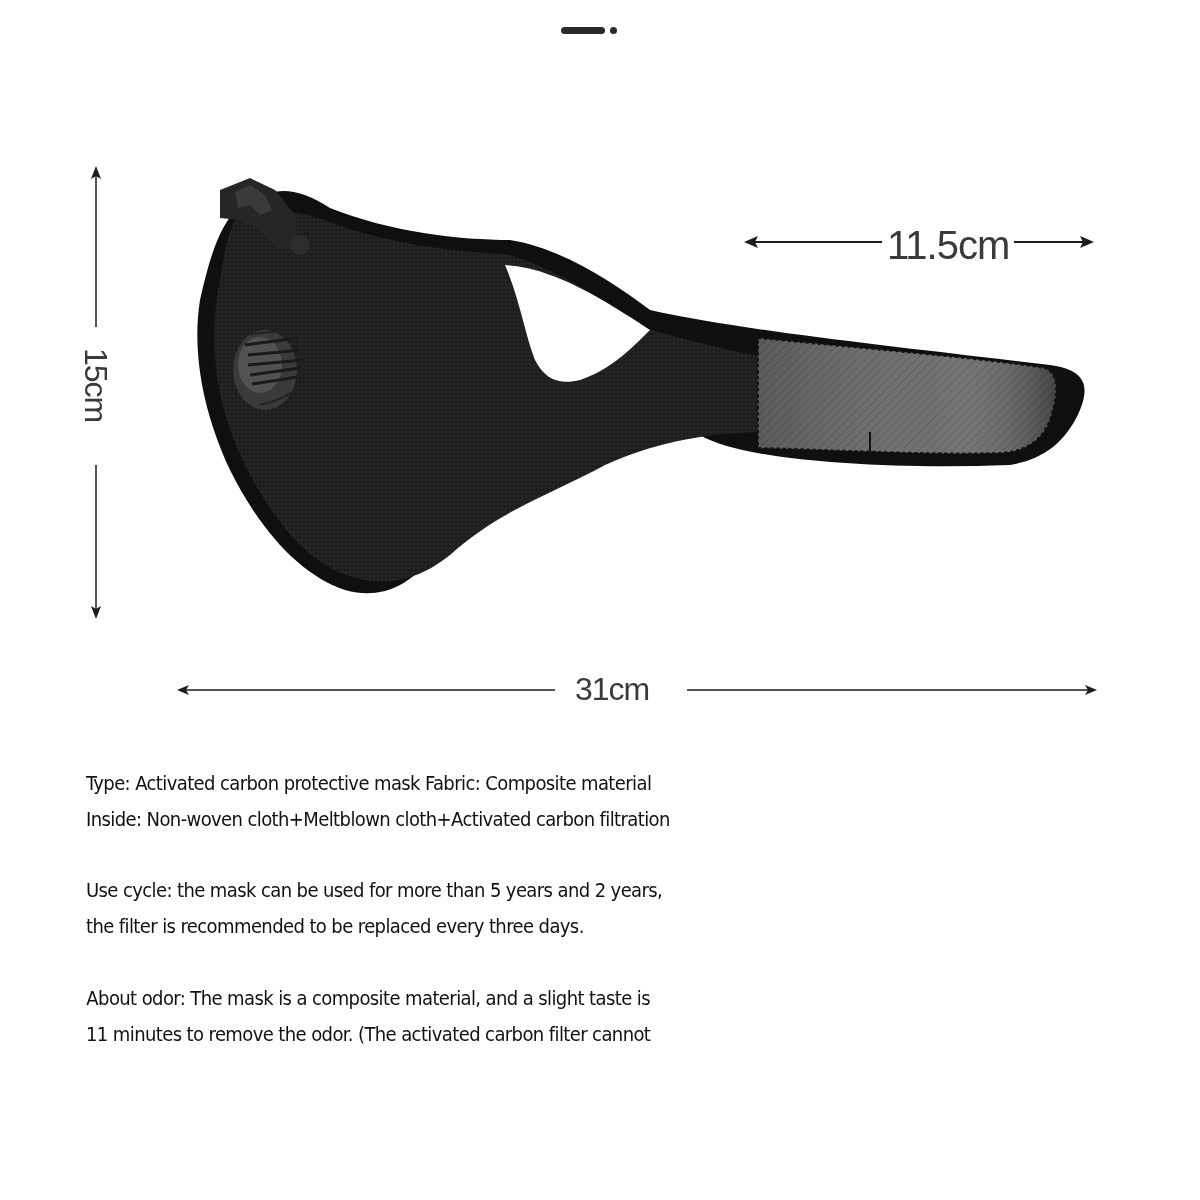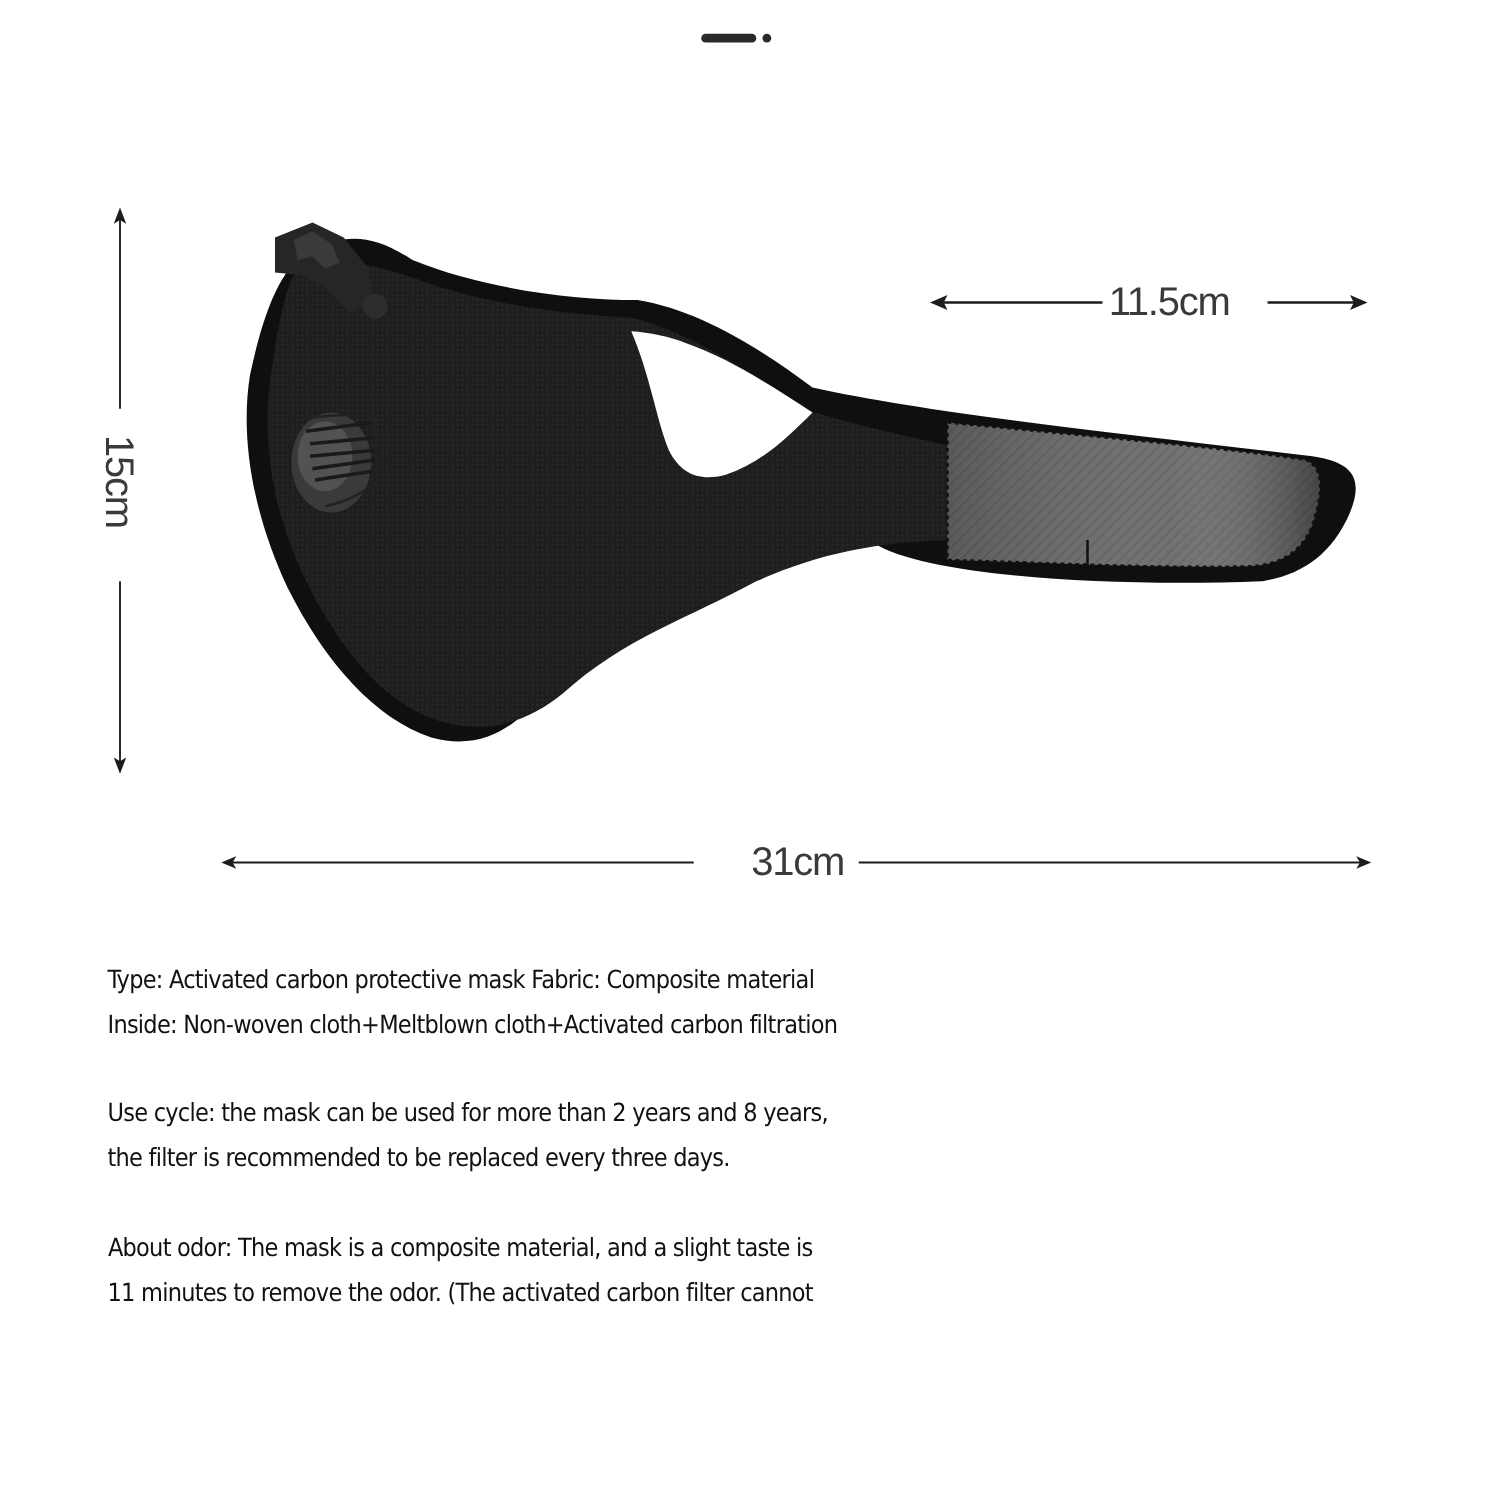--- a/index.html
+++ b/index.html
@@ -9,22 +9,22 @@
 
     
     .pager { left: 561px; top: 27px; display: flex; align-items: center; gap: 5px; }
     .pager .bar { width: 44px; height: 7px; border-radius: 4px; background: #2a2a2a; }
     .pager .dot { width: 7px; height: 7px; border-radius: 50%; background: #2a2a2a; }
 
     
     .dim-label { font-family: "Liberation Sans", sans-serif; color: #3a3a3a; font-weight: 300;
                  letter-spacing: -1px; line-height: 1; white-space: nowrap; }
 
-    .label-115 { left: 887px; top: 225px; font-size: 32px; }
-    .label-31 { left: 575px; top: 673px; font-size: 32px; margin-left: 26px; }
+    .label-115 { left: 887px; top: 225px; font-size: 40px; }
+    .label-31 { left: 575px; top: 673px; font-size: 32px; }
     .label-15 { left: 78px; top: 348px; font-size: 32px; transform-origin: left top;
                 transform: rotate(90deg) translateY(-34px); }
 
     
     .product { left: 180px; top: 170px; width: 920px; height: 450px; }
 
     
     .desc { left: 86px; font-family: "DejaVu Sans", sans-serif; font-size: 20px;
             line-height: 36px; color: #111; letter-spacing: -0.6px; font-stretch: condensed; }
     .desc p { margin: 0; white-space: nowrap; }
@@ -120,20 +120,20 @@
     <path d="M65,165 C95,160 110,162 120,165 L122,215 C110,225 95,232 80,235" fill="none" stroke="#222" stroke-width="2"></path>
   </g>
 </svg>
 
 <div class="abs desc block1">
   <p>Type: Activated carbon protective mask  Fabric: Composite material</p>
   <p>Inside: Non-woven cloth+Meltblown cloth+Activated carbon filtration</p>
 </div>
 
 <div class="abs desc block2">
-  <p>Use cycle: the mask can be used for more than 2 years and 8 years,</p>
+  <p>Use cycle: the mask can be used for more than 5 years and 2 years,</p>
   <p>the filter is recommended to be replaced every three days.</p>
 </div>
 
 <div class="abs desc block3">
   <p>About odor: The mask is a composite material, and a slight taste is</p>
   <p>11 minutes to remove the odor. (The activated carbon filter cannot</p>
 </div>
 
 </body></html>

